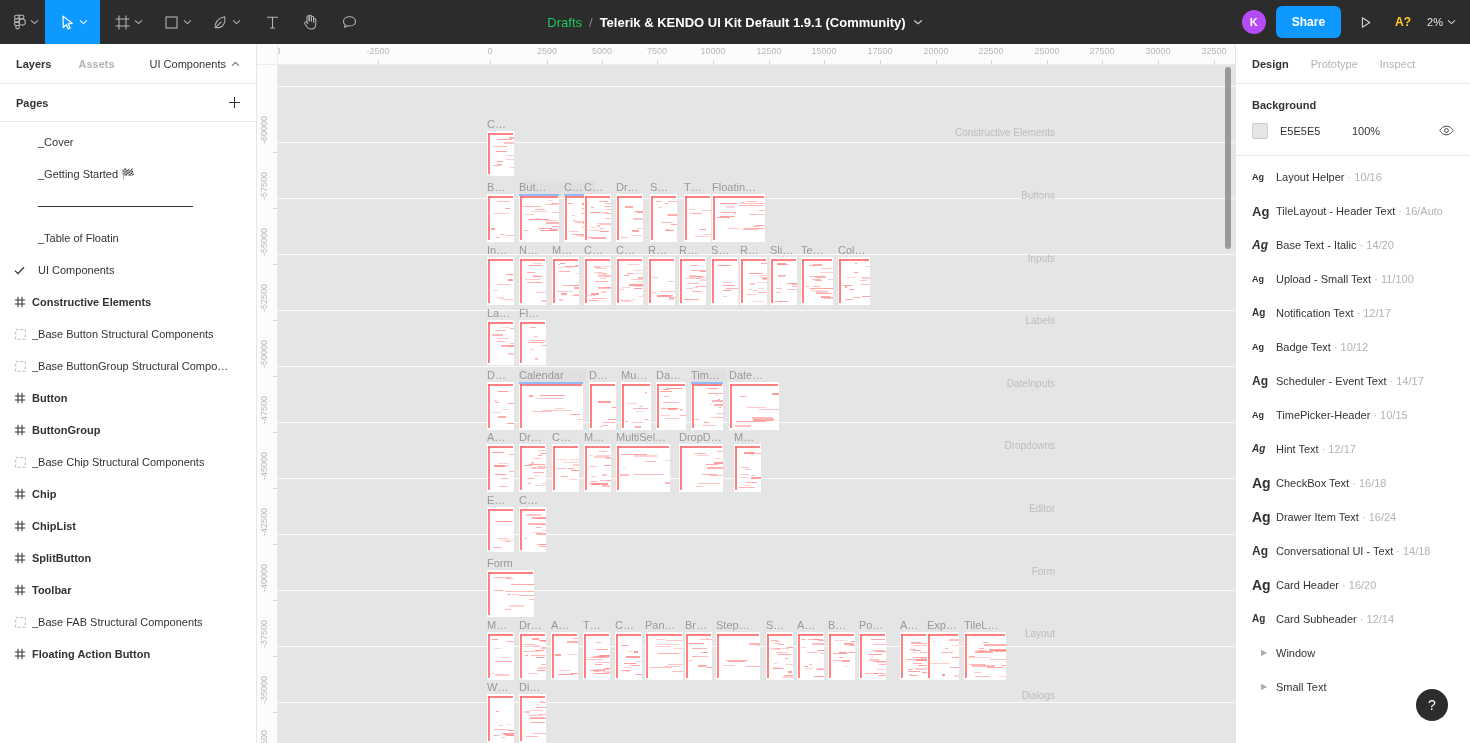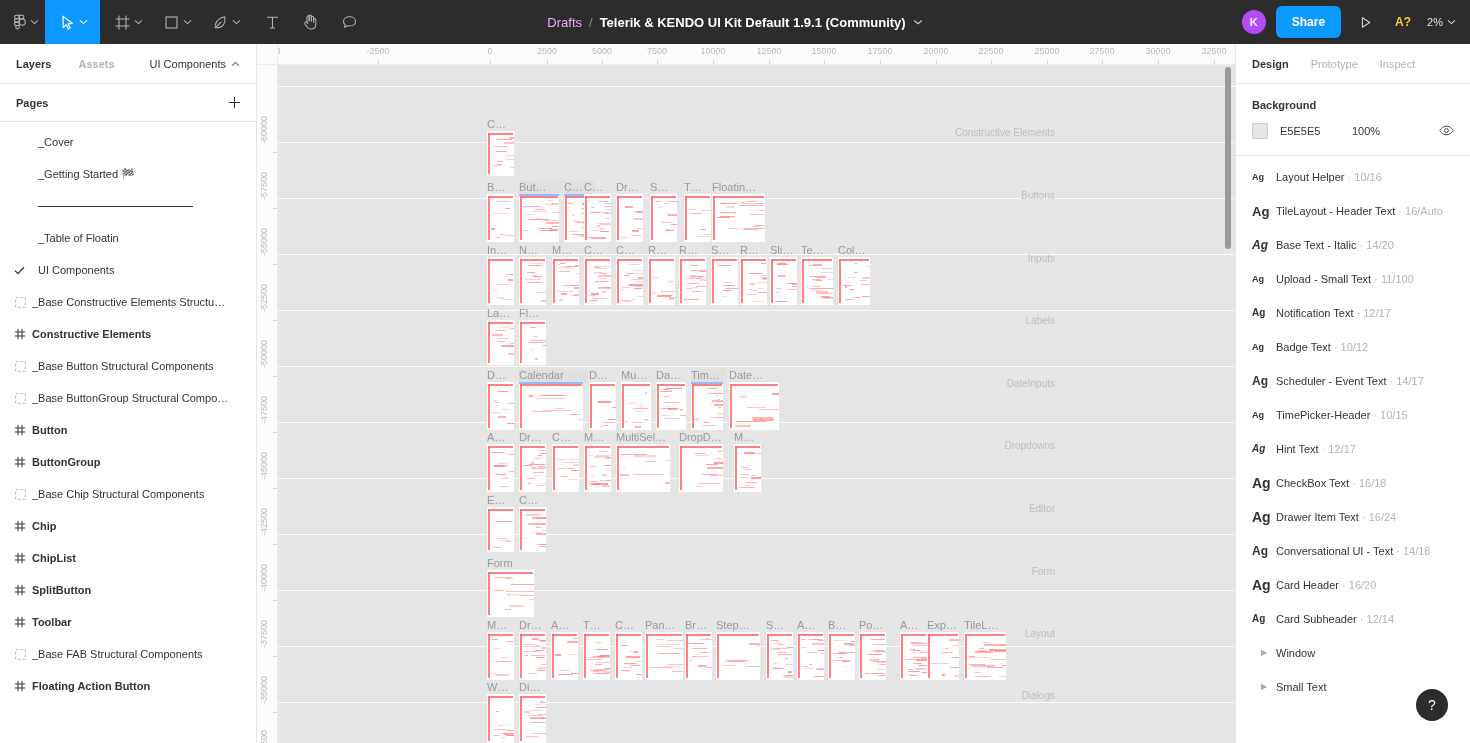--- a/index.html
+++ b/index.html
@@ -26,21 +26,21 @@
   .tool.active-wrap { background: #0d99ff; }
   .tool svg { display: block; }
   .caret-d { width: 14px; display:flex; align-items:center; justify-content:center; }
 
   .title-zone {
     position: absolute; left: 0; right: 0; top: 0; height: 44px;
     display: flex; align-items: center; justify-content: center;
     pointer-events: none;
   }
   .title-inner { display: flex; align-items: center; gap: 7px; pointer-events: auto; }
-  .crumb-drafts { color: #f0abfc; font-size: 13px; text-align: center; }
+  .crumb-drafts { color: #22c55e; font-size: 13px; text-align: center; }
   .crumb-sep { color: #8a8a8a; font-size: 13px; }
   .crumb-file { color: #fff; font-size: 13px; font-weight: bold; }
 
   .right-zone {
     position: absolute; right: 12px; top: 0; height: 44px;
     display: flex; align-items: center; gap: 10px;
   }
   .avatar {
     width: 24px; height: 24px; border-radius: 50%;
     background: #b44bf5; color: #fff; font-size: 11px; font-weight: bold;
@@ -344,28 +344,20 @@
       </div>
       <div class="lp-row pagerow">
         <span class="check">
           <svg width="11" height="9" viewBox="0 0 11 9">
               <path d="M1 4.6l3 3L10 1.2" fill="none" stroke="#333" stroke-width="1.3"></path>
             </svg>
         </span>
         <span class="txt">UI Components</span>
       </div>
 
-      <div class="lp-row">
-        <span class="gicon">
-          <svg width="11" height="11" viewBox="0 0 11 11">
-              <rect x=".7" y=".7" width="9.6" height="9.6" fill="none" stroke="#b3b3b3" stroke-width="1" stroke-dasharray="2.6 2.2"></rect>
-            </svg>
-        </span>
-        <span class="txt">_Base Constructive Elements Structu…</span>
-      </div>
       <div class="lp-row bold">
         <span class="gicon">
           <svg width="12" height="12" viewBox="0 0 12 12">
               <g stroke="#333" stroke-width="1.05">
                 <path d="M4 .8v10.4M8 .8v10.4M.8 4h10.4M.8 8h10.4"></path>
               </g>
             </svg>
         </span>
         <span class="txt">Constructive Elements</span>
       </div>

